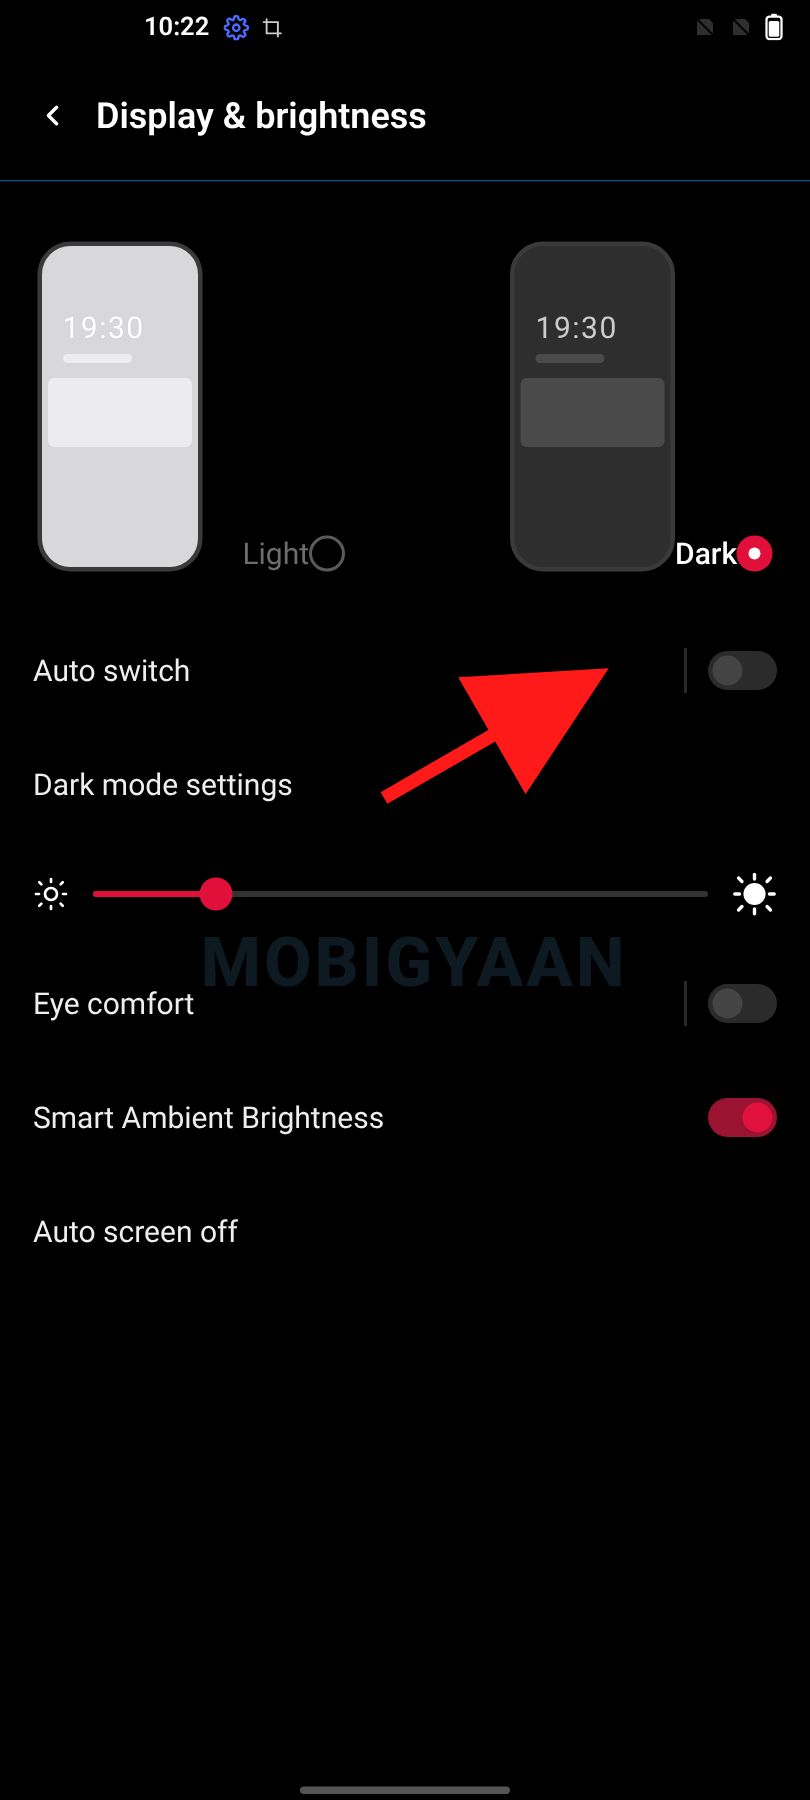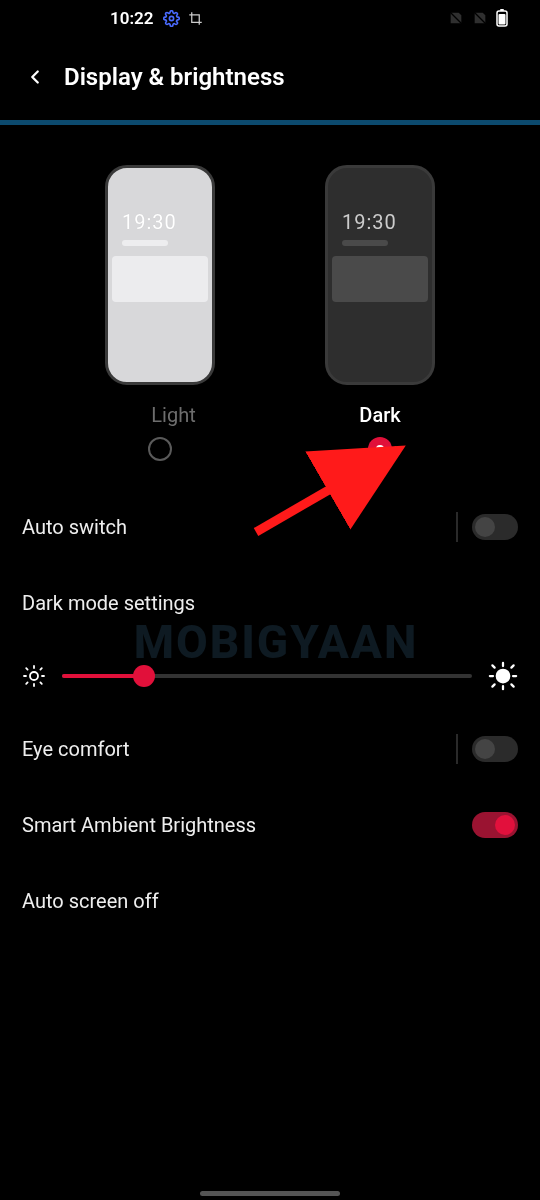--- a/index.html
+++ b/index.html
@@ -1,34 +1,34 @@
 <!DOCTYPE html>
 <html><head>
 <meta charset="utf-8">
 <style>
   * { box-sizing: border-box; margin: 0; padding: 0; }
   html, body { width: 540px; height: 1200px; background: #000; color: #fff; font-family: -apple-system, "Segoe UI", Roboto, sans-serif; overflow: hidden; }
 
   
-  .statusbar { display: flex; align-items: center; height: 36px; padding: 0 32px; font-size: 17px; font-weight: 600; }
+  .statusbar { display: flex; align-items: center; height: 36px; padding: 0 18px; font-size: 17px; font-weight: 600; }
   .statusbar .time { margin-left: 78px; }
   .statusbar .gear { margin-left: 10px; color:#4a6bff; display:flex; align-items:center;}
   .statusbar .crop { margin-left: 8px; color:#ccc; display:flex; align-items:center;}
   .statusbar .spacer { flex: 1; }
   .statusbar .sysicon { margin-left: 8px; color:#888; display:flex; align-items:center;}
   .statusbar .battery { margin-left: 8px; color:#fff; display:flex; align-items:center;}
 
   
-  .header { display: flex; align-items: center; padding: 24px 18px 26px 18px; border-bottom: 5px solid #0c4a6e; }
+  .header { display: flex; align-items: center; padding: 24px 18px 26px 18px; border-bottom: 1px solid #0c4a6e; }
   .header .back { width: 34px; height: 34px; display: flex; align-items: center; justify-content: center; margin-right: 12px;}
   .header .title { font-size: 24px; font-weight: 600; }
 
   
   .themes { display: flex; justify-content: center; gap: 110px; padding: 40px 0 10px 0; }
-  .theme { display: flex; flex-direction: column; align-items: center; }
+  .theme { display: flex; flex-direction: row; align-items: flex-end; }
   .preview { width: 110px; height: 220px; border-radius: 22px; border: 3px solid #3a3a3a; position: relative; overflow: hidden; }
   .preview.light { background: #d8d8da; }
   .preview.dark  { background: #2e2e2e; }
   .preview .ptime { position:absolute; top:42px; left:14px; font-size:20px; font-weight:400; letter-spacing:1px;}
   .preview.light .ptime { color:#fff; text-shadow:0 0 1px rgba(0,0,0,.1);}
   .preview.dark  .ptime { color:#ccc; }
   .preview .bar1 { position:absolute; top:72px; left:14px; width:46px; height:6px; border-radius:3px;}
   .preview.light .bar1 { background:#ededef;}
   .preview.dark  .bar1 { background:#4a4a4a;}
   .preview .block { position:absolute; top:88px; left:4px; right:4px; height:46px; border-radius:4px;}

